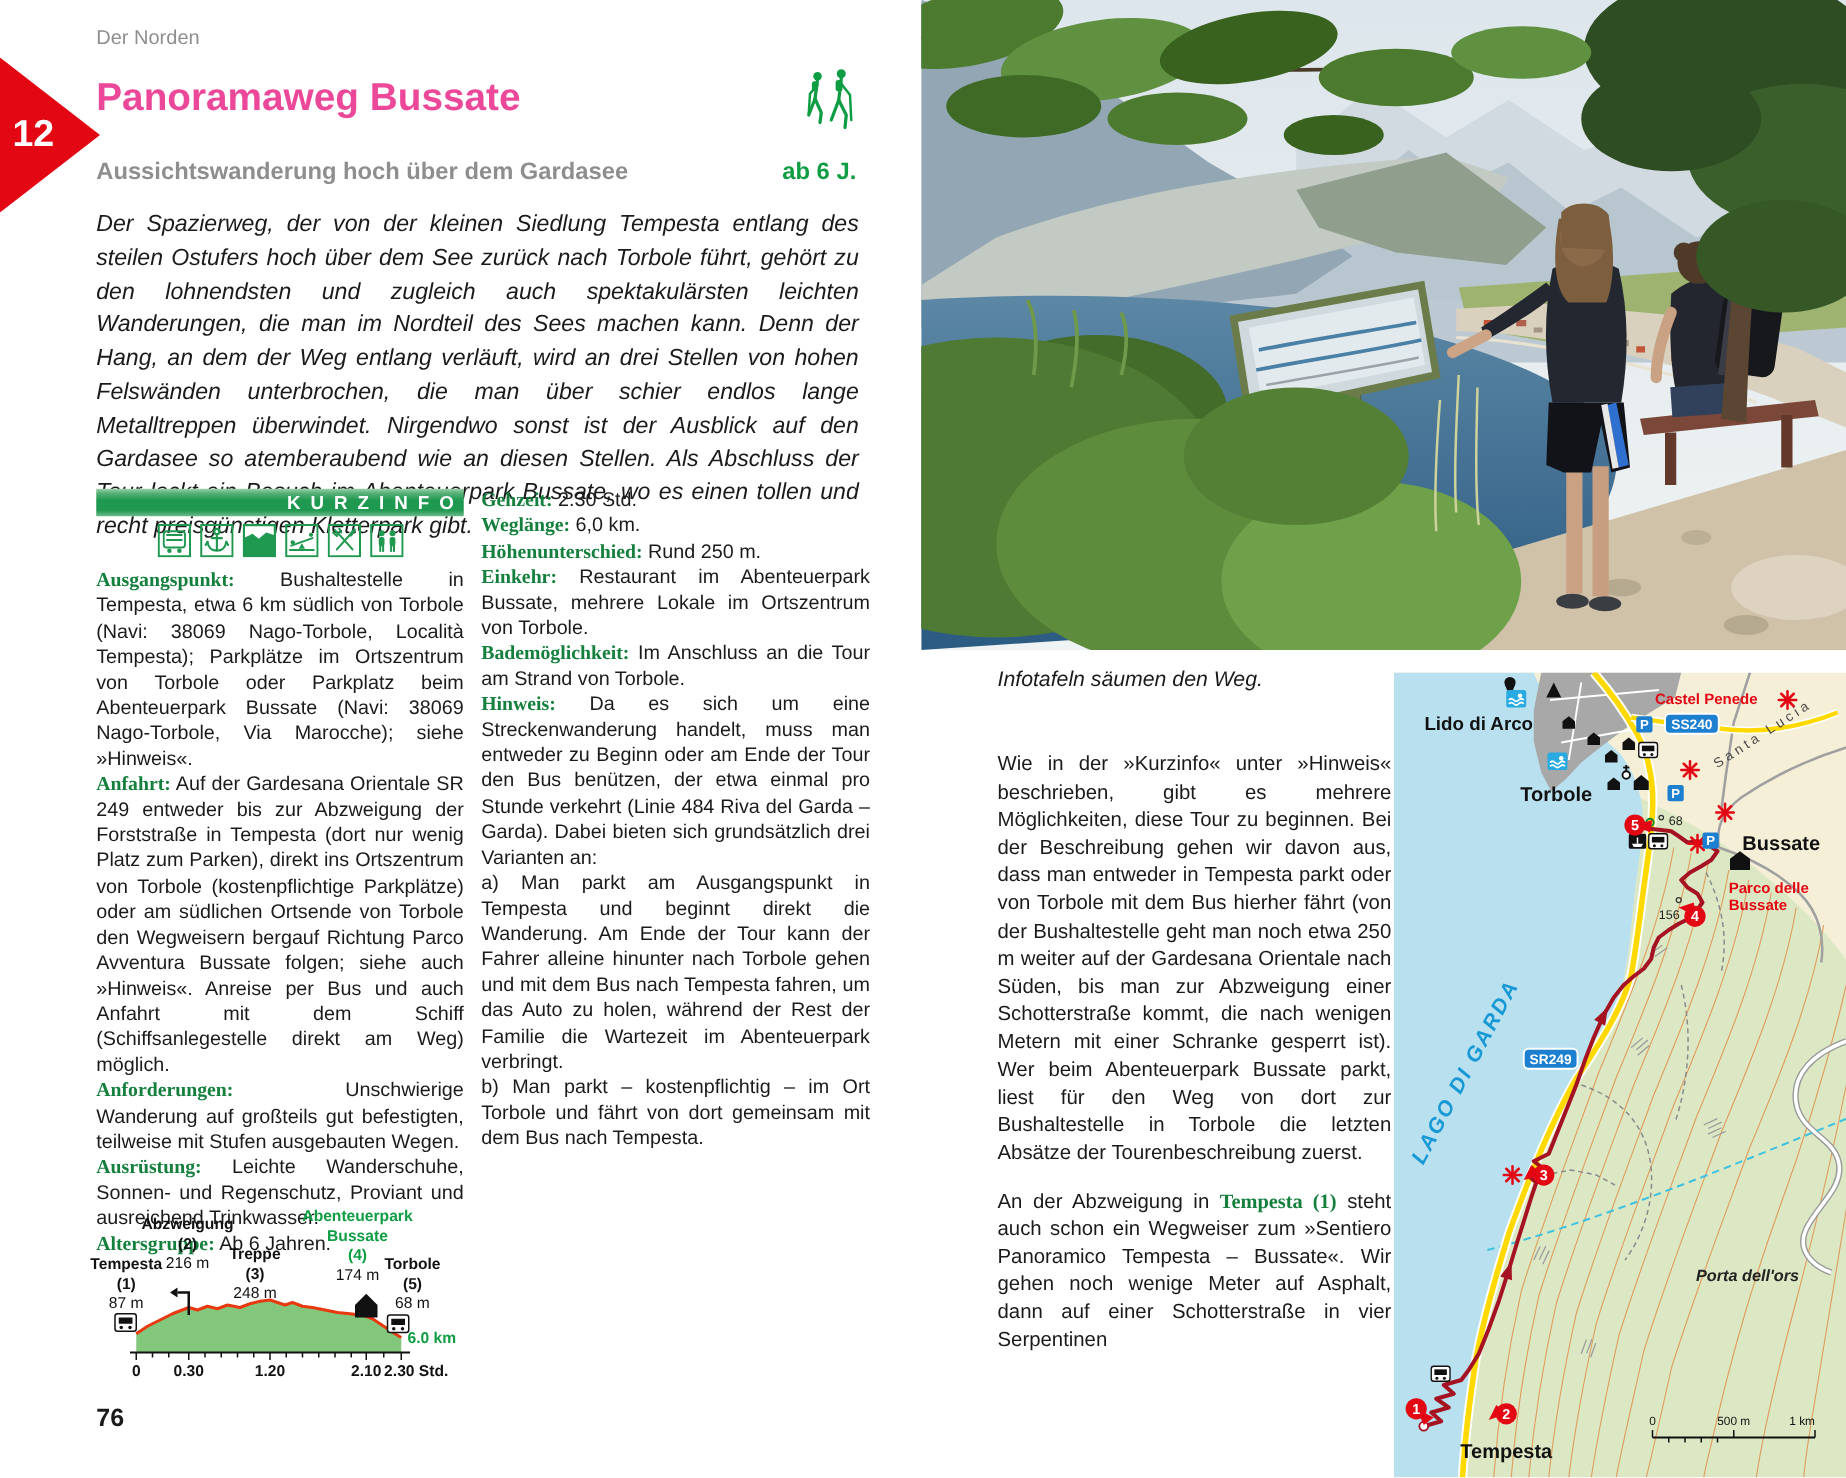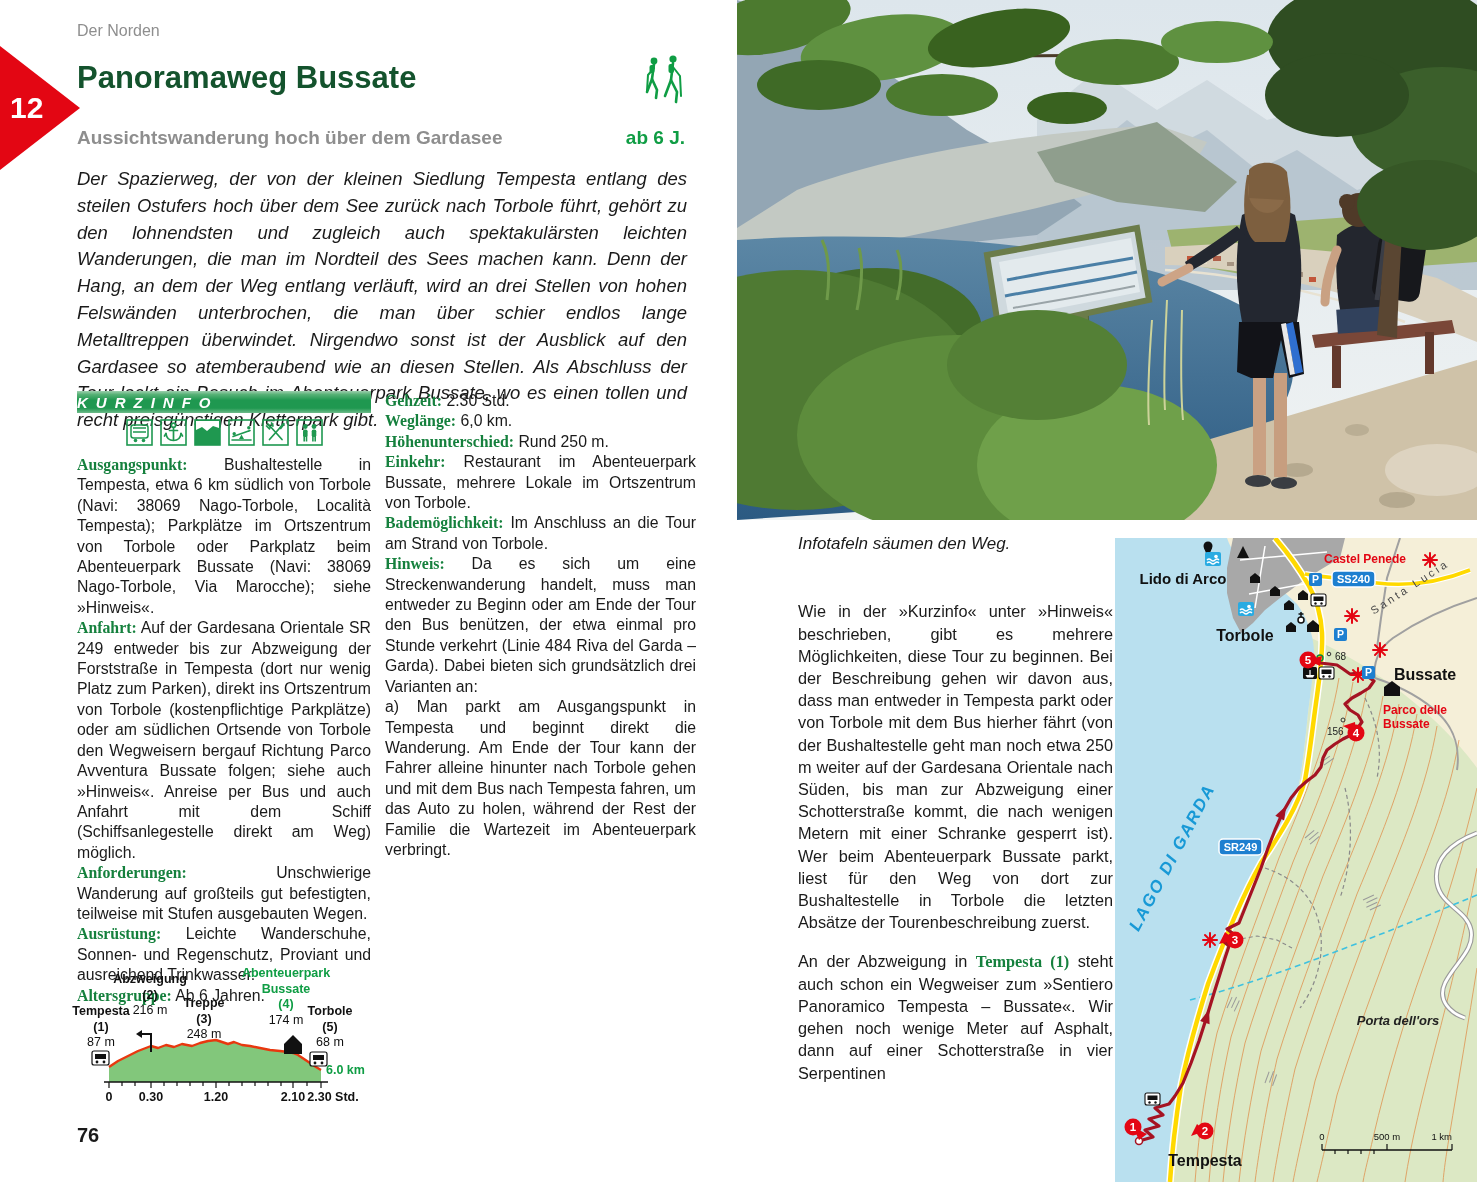--- a/index.html
+++ b/index.html
@@ -3,30 +3,30 @@
 <meta charset="utf-8">
 <style>
   html,body{margin:0;padding:0;}
   body{width:1477px;height:1182px;position:relative;background:#fff;overflow:hidden;
        font-family:"Liberation Sans",sans-serif;color:#1a1a1a;}
   .kicker{position:absolute;left:77px;top:22px;font-size:16px;color:#8e8e8e;}
   .tri{position:absolute;left:0;top:46px;width:80px;height:124px;background:#e30613;
        clip-path:polygon(0 0,100% 50%,0 100%);}
   .tri-num{position:absolute;left:10px;top:50%;transform:translateY(-50%);
        color:#fff;font-size:30px;font-weight:bold;}
-  .title{position:absolute;left:77px;top:60px;font-size:31px;font-weight:bold;color:#14532d;margin:0;}
+  .title{position:absolute;left:77px;top:60px;font-size:31px;font-weight:bold;color:#ec4899;margin:0;}
   .hikers{position:absolute;left:640px;top:54px;width:50px;height:52px;}
   .subrow{position:absolute;left:77px;top:127px;width:608px;display:flex;
        justify-content:space-between;font-size:19px;font-weight:bold;}
   .subtitle{color:#8e8e8e;} .age{color:#0f9d44;}
   .intro{position:absolute;left:77px;top:166px;width:610px;font-size:18.5px;line-height:26.8px;
        font-style:italic;text-align:justify;margin:0;}
   .kbox{position:absolute;left:77px;top:391px;width:294px;}
   .kbar{height:22px;background:linear-gradient(180deg,#9ed0ae 0%,#57b176 16%,#1f9850 42%,#1f9850 78%,#6dbb8a 100%);
-       color:#fff;font-weight:bold;font-size:15px;letter-spacing:8px;text-align:left;line-height:23px;font-style:italic;}
+       color:#fff;font-weight:bold;font-size:15px;letter-spacing:8px;text-align:right;line-height:23px;}
   .kicons{display:flex;justify-content:center;gap:7px;margin-top:6px;}
   .kicon{width:27px;height:27px;display:block;}
   .entries{margin-top:9px;font-size:15.8px;line-height:20.4px;text-align:justify;}
   .entries p,.midcol p{margin:0;}
   .lbl{color:#15803d;font-weight:bold;font-family:Liberation Serif, serif;}
   .midcol{position:absolute;left:385px;top:391px;width:311px;font-size:15.8px;line-height:20.4px;text-align:justify;}
   .profile{position:absolute;left:70px;top:960px;width:335px;height:165px;}
   .profile svg{position:absolute;left:0;top:0;}
   .wp{position:absolute;text-align:center;font-size:12.5px;font-weight:bold;line-height:15.5px;color:#111;}
   .wp span{display:block;}
@@ -134,20 +134,21 @@
 </div>
 
 <div class="midcol">
   <p><span class="lbl">Gehzeit:</span> <span>2.30 Std.</span></p>
   <p><span class="lbl">Weglänge:</span> <span>6,0 km.</span></p>
   <p><span class="lbl">Höhenunterschied:</span> <span>Rund 250 m.</span></p>
   <p><span class="lbl">Einkehr:</span> <span>Restaurant im Abenteuerpark Bussate, mehrere Lokale im Ortszentrum von Torbole.</span></p>
   <p><span class="lbl">Bademöglichkeit:</span> <span>Im Anschluss an die Tour am Strand von Torbole.</span></p>
   <p><span class="lbl">Hinweis:</span> <span>Da es sich um eine Streckenwanderung handelt, muss man entweder zu Beginn oder am Ende der Tour den Bus benützen, der etwa einmal pro Stunde verkehrt (Linie 484 Riva del Garda – Garda). Dabei bieten sich grundsätzlich drei Varianten an:</span></p>
   <p>a) Man parkt am Ausgangspunkt in Tempesta und beginnt direkt die Wanderung. Am Ende der Tour kann der Fahrer alleine hinunter nach Torbole gehen und mit dem Bus nach Tempesta fahren, um das Auto zu holen, während der Rest der Familie die Wartezeit im Abenteuerpark verbringt.</p>
+  <p>b) Man parkt – kostenpflichtig – im Ort Torbole und fährt von dort gemeinsam mit dem Bus nach Tempesta.</p>
 </div>
 
 <div class="profile">
   <svg width="335" height="165" viewBox="0 0 335 165">
 
     <g stroke="#222" stroke-width="1.2" stroke-dasharray="4,3">
       <line x1="81" y1="94" x2="81" y2="122"></line>
       <line x1="146" y1="82" x2="146" y2="122"></line>
       <line x1="223" y1="95" x2="223" y2="122"></line>
     </g>

